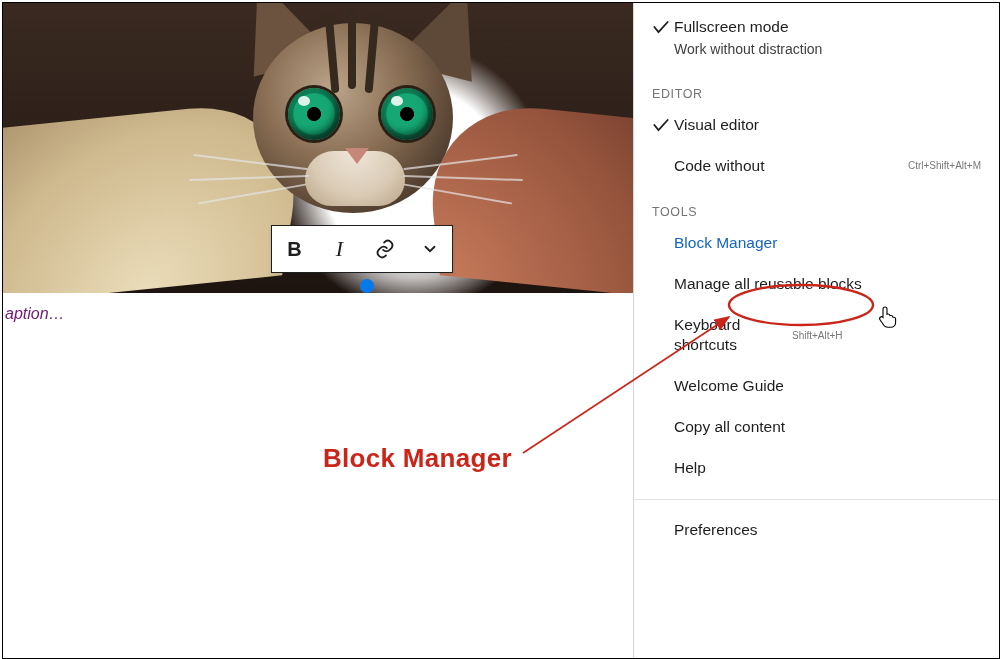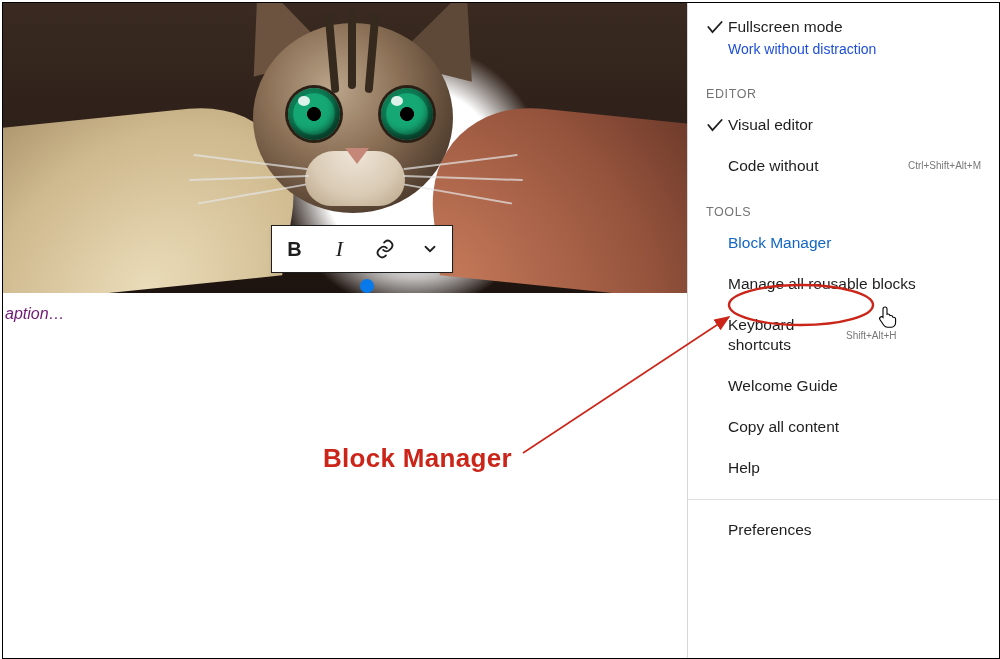--- a/index.html
+++ b/index.html
@@ -206,42 +206,42 @@
   .anno-cursor {
     position: absolute;
     left: 875px; top: 303px;
     pointer-events: none;
   }
 
   
   .menu {
     position: absolute;
     right: 0; top: 0; bottom: 0;
-    width: 312px;
+    width: 366px;
     background: var(--menu-bg);
     border-left: 1px solid var(--menu-border);
     box-sizing: border-box;
     padding-top: 4px;
   }
   .menu .row {
     display: flex;
     align-items: flex-start;
     padding: 10px 18px 10px 14px;
     font-size: 15.5px;
     line-height: 1.35;
     cursor: pointer;
   }
   .menu .check {
     width: 26px; flex: 0 0 26px;
     display: flex; align-items: center; justify-content: center;
   }
   .menu .check svg { display: block; }
   .menu .spacer { width: 26px; flex: 0 0 26px; }
   .menu .label { flex: 1 1 auto; color: var(--text); }
-  .menu .sub { color: #1d4ed8; font-size: 14px; margin-top: 2px;}
+  .menu .sub { color: #404040; font-size: 14px; margin-top: 2px;}
   .menu .kbd {
     color: var(--muted);
     font-size: 10px;
     white-space: nowrap;
     margin-left: 8px;
     align-self: center;
   }
   .menu .group {
     padding: 18px 6px 4px 18px;
     font-size: 12.5px;

